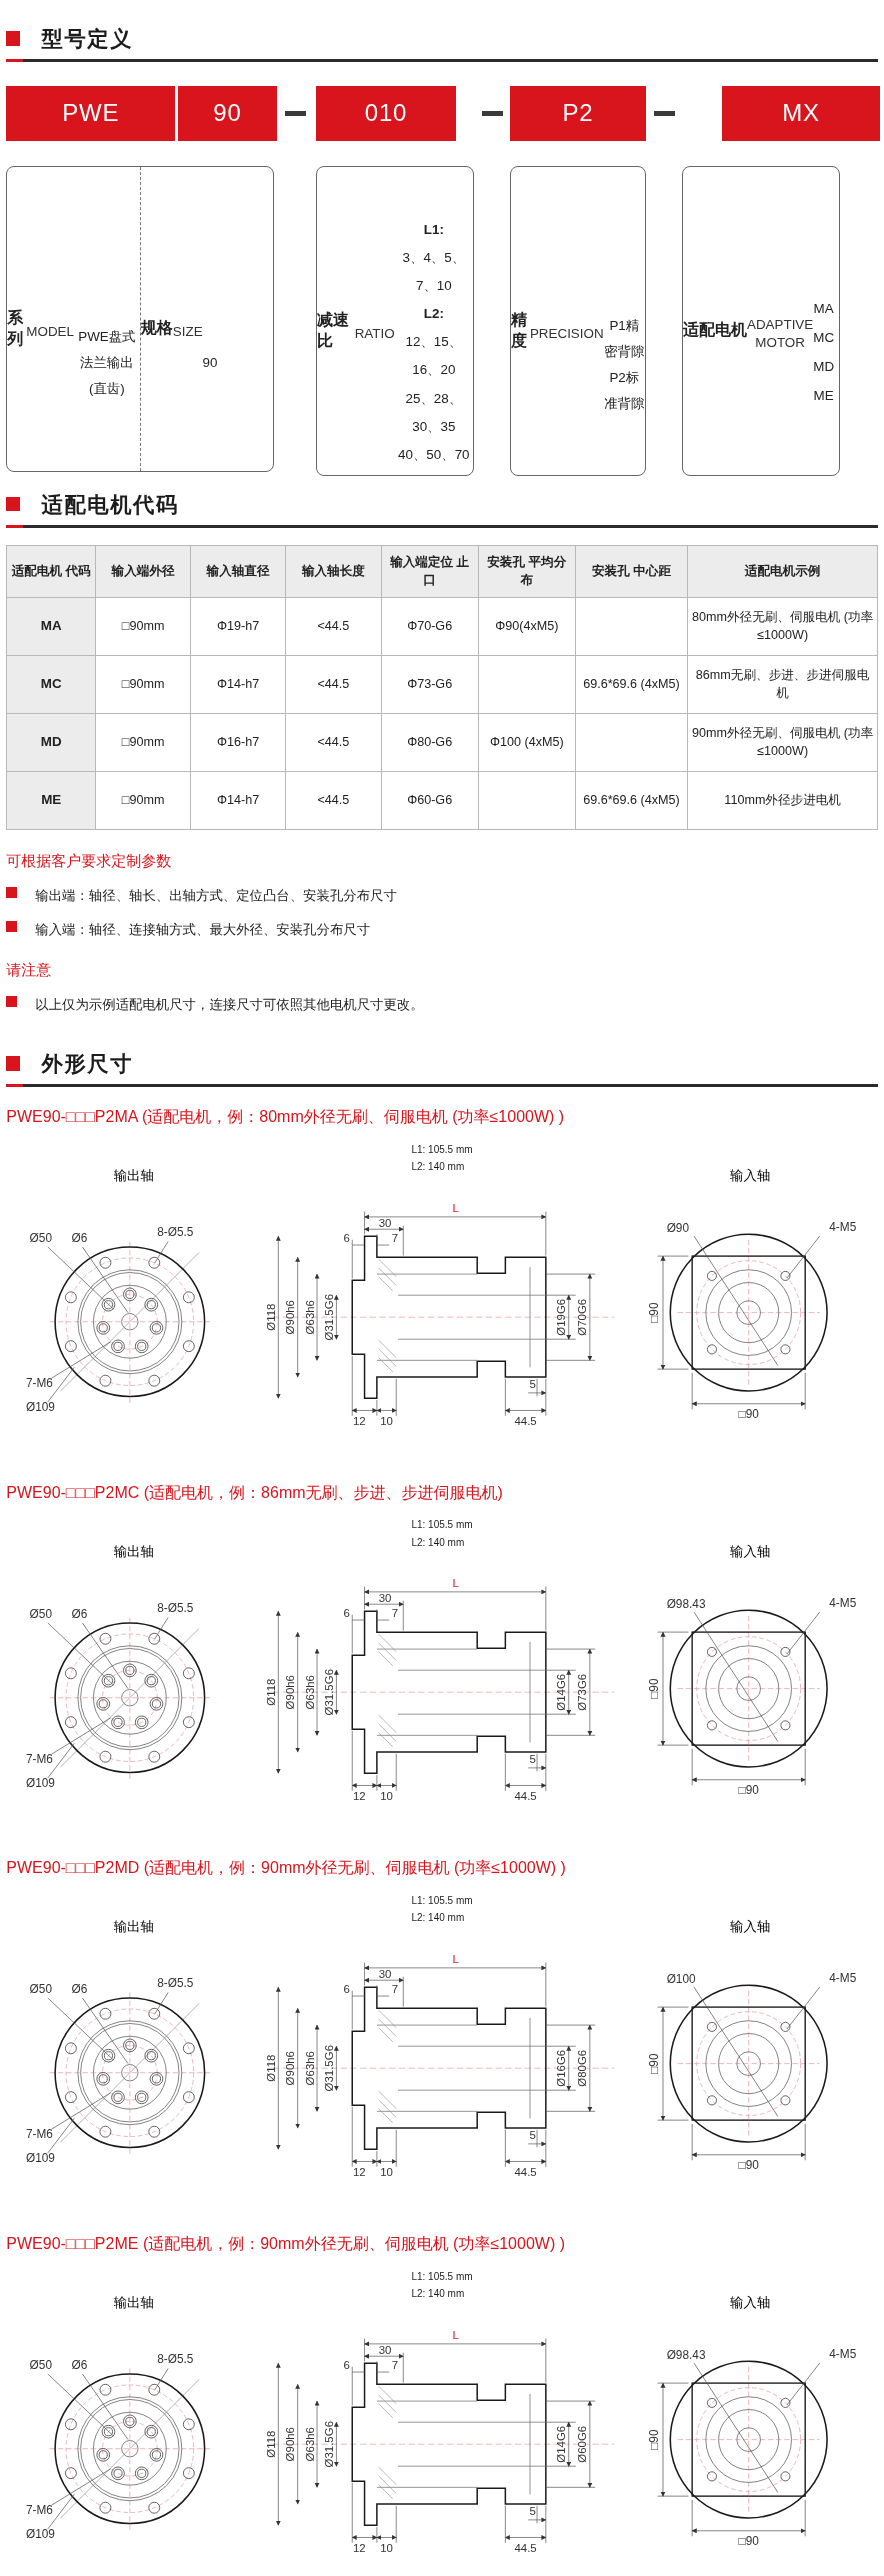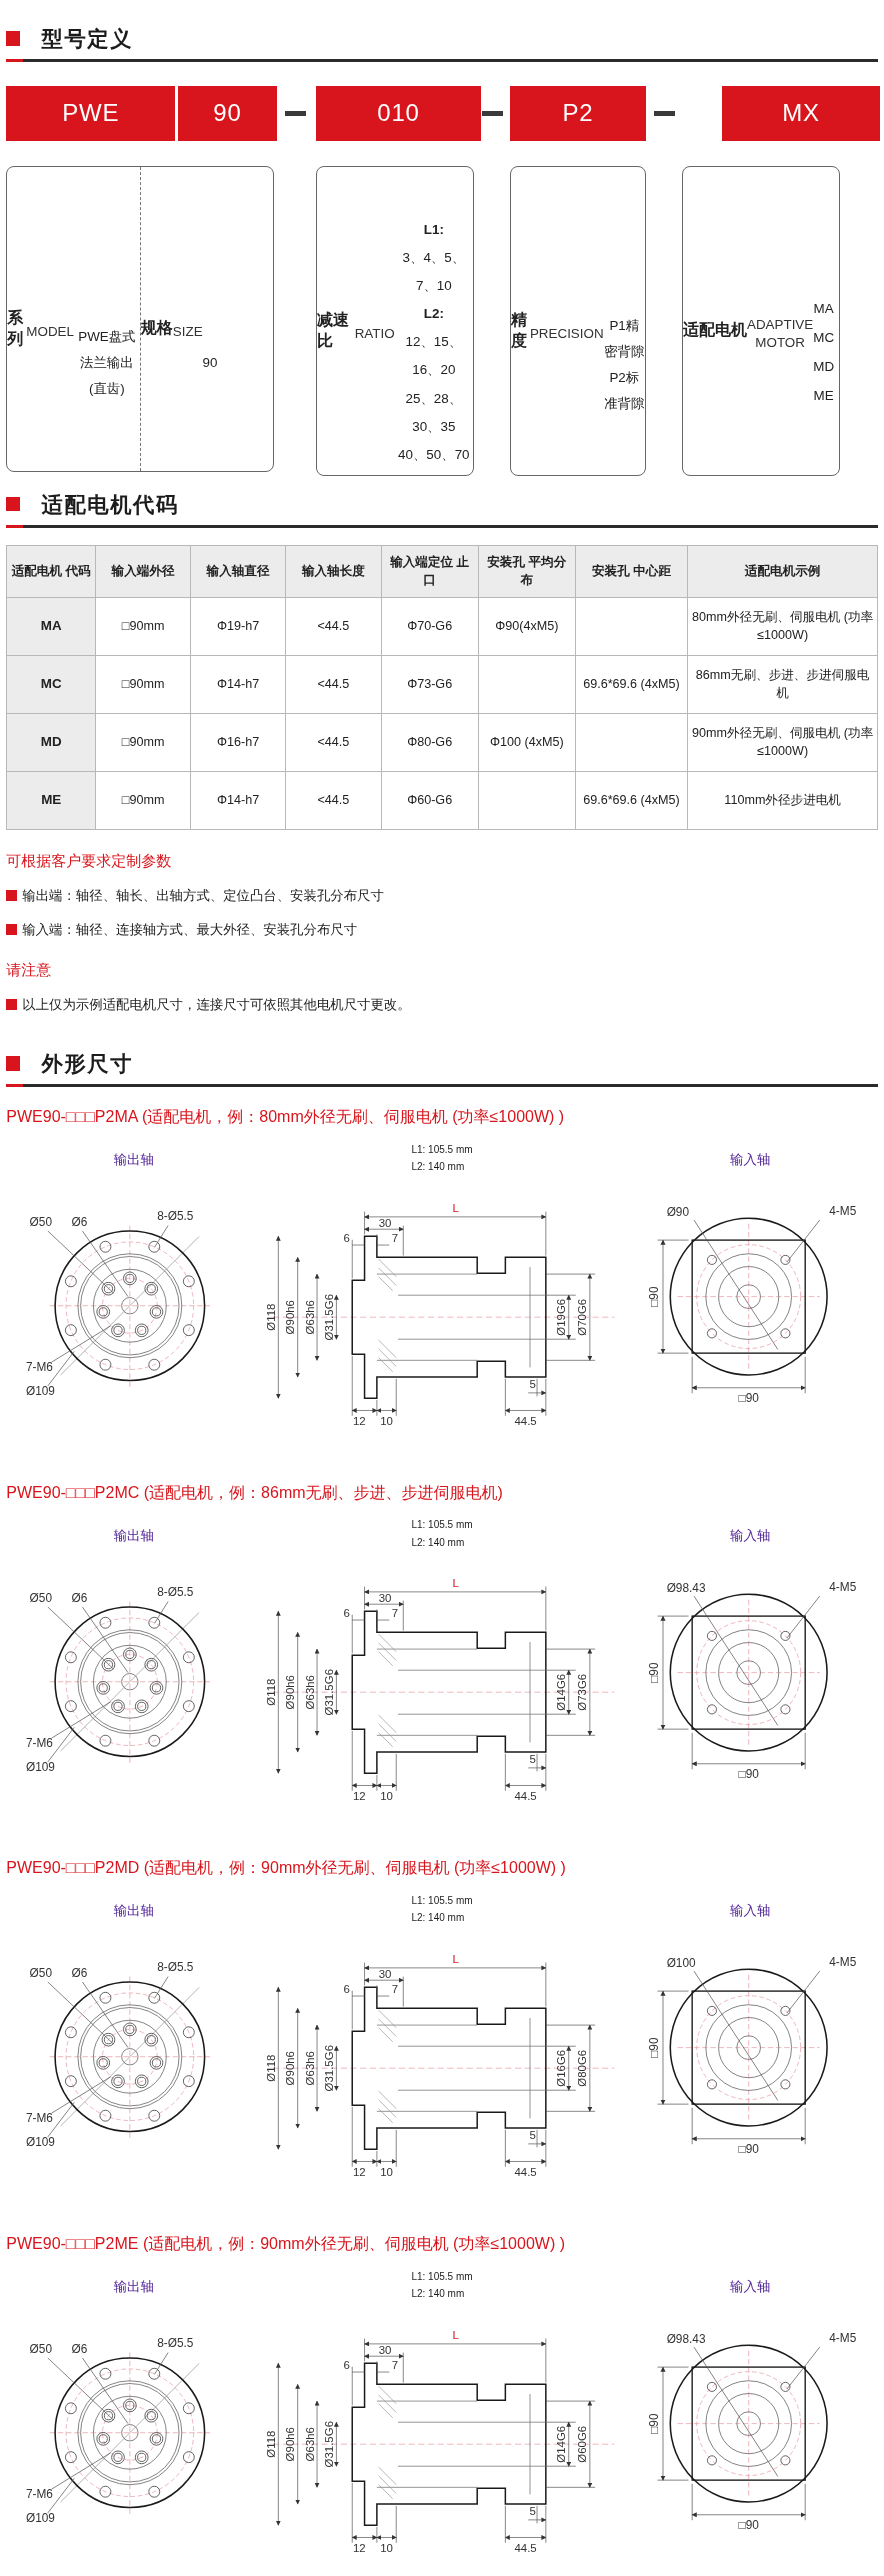--- a/index.html
+++ b/index.html
@@ -46,51 +46,51 @@
   
   .motor-table{width:872px;margin:17.4px 6.3px 0 6.3px;border-collapse:collapse;
     font-size:12.6px;text-align:center;color:#222}
   .motor-table th,.motor-table td{border:0.8px solid var(--line);padding:4.7px 4px;line-height:1.5}
   .motor-table th{background:var(--cellbg);font-weight:bold;height:52px}
   .motor-table td{height:58px}
   .motor-table td.rowhead{background:var(--cellbg);font-weight:bold;font-size:13.4px}
 
   
   .note-title{color:var(--red);font-size:15px;margin:22px 6.3px 0 6.3px}
-  .note-item{display:flex;align-items:center;gap:5px;margin:16px 6.3px 0 6.3px;font-size:13.4px;color:#1c1c1c}
+  .note-item{display:flex;align-items:flex-start;gap:18px;margin:16px 6.3px 0 6.3px;font-size:13.4px;color:#1c1c1c}
   .note-bullet{width:11px;height:11px;background:var(--red);flex:none}
 
   
   .draw-title{color:var(--red);font-size:16px;margin:51px 6.3px 0 6.3px;font-weight:normal}
   .draw-title.first{margin-top:20.5px}
   .draw-row{display:flex;align-items:flex-start;margin:0 1.6px}
   .col-out,.col-in{width:265px;display:flex;flex-direction:column;align-items:center}
   .col-mid{width:352px;display:flex;flex-direction:column;align-items:center}
-  .axis-label{font-size:13.4px;color:#4c1d95;margin:23px 0 0 0;text-align:center}
+  .axis-label{font-size:13.4px;color:#000000;margin:39px 0 0 0;text-align:center}
   .lblock{margin-top:12.6px;font-size:10px;color:#1c1c1c;line-height:1.75;text-align:left}
   .view-svg{display:block}
   svg text{font-family:"Liberation Sans","DejaVu Sans",sans-serif;font-size:13px;fill:#333}
   svg text.red{fill:var(--red)}
 </style>
 </head>
 <body>
 
 <div class="page">
 
   <div class="section-header">
     <span class="sec-bullet"></span>
     <span class="sec-title">型号定义</span>
   </div>
   <div class="section-rule"></div>
 
   <div class="code-row">
     <div class="code-box" style="left:6.3px;width:169px">PWE</div>
     <div class="code-box" style="left:178px;width:99px">90</div>
     <div class="dash" style="left:285px"></div>
-    <div class="code-box" style="left:316px;width:165px">010</div>
+    <div class="code-box" style="left:316px;width:140px">010</div>
     <div class="dash" style="left:482px"></div>
     <div class="code-box" style="left:510px;width:136px">P2</div>
     <div class="dash" style="left:654px"></div>
     <div class="code-box" style="left:722px;width:158px">MX</div>
   </div>
 
   <div class="desc-row">
     <div class="desc-box" style="left:6.3px;width:268px">
       <div class="split">
         <div class="half first">

